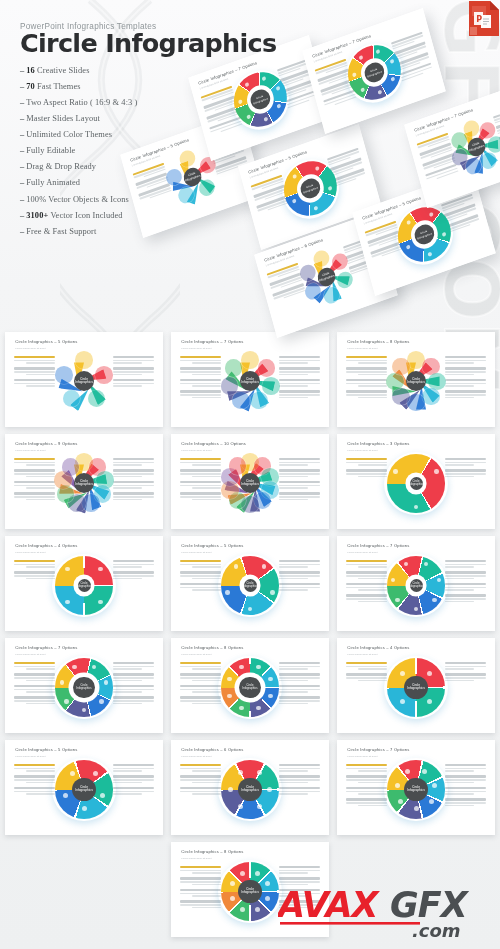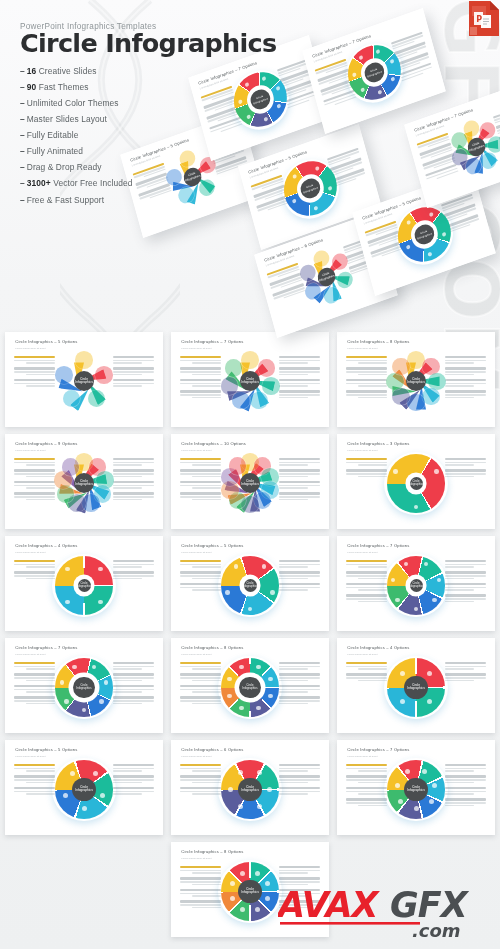--- a/index.html
+++ b/index.html
@@ -26,21 +26,21 @@
   .wm-helix { position:absolute; left:60px; top:0px; width:120px; height:420px;
               opacity:.5; pointer-events:none; }
 
   
   #hdr { position:absolute; left:20px; top:16px; width:300px; z-index:8; }
   #title { font-family:"DejaVu Sans", sans-serif; font-weight:bold;
            font-size:25.5px; letter-spacing:-.7px; color:#2c2e30; line-height:1; }
   #subtitle { margin-top:6px; font-size:8.2px; color:#8f9699; letter-spacing:.25px; }
   #kf-title { margin-top:13px; font-family:"DejaVu Sans", sans-serif;
               font-weight:bold; font-size:12.6px; letter-spacing:.2px; }
-  #feat { margin-top:6px; }
+  #feat { margin-top:6px;font-family:Liberation Serif, serif; }
   .feat { font-size:8.4px; color:#5d6366; line-height:1.92; letter-spacing:.1px;
           white-space:nowrap; }
   .feat .dash { color:#4c5255; font-weight:bold; margin-right:2px; }
   .feat b { color:#25282a; font-weight:bold; }
 
   
   #ppt { position:absolute; right:0px; top:0px; width:32px; height:37px; z-index:9; }
 
   
   #hero { position:absolute; left:0; top:40px; width:500px; height:300px; z-index:6; }
@@ -110,27 +110,29 @@
       <path d="M30,0 C95,55 95,105 30,160 C-35,215 -35,265 30,320 C70,356 80,390 70,420"></path>
       <path d="M90,0 C25,55 25,105 90,160 C155,215 155,265 90,320 C50,356 40,390 50,420"></path>
     </g>
   </svg>
 
   <div id="hdr">
     <div id="subtitle">PowerPoint Infographics Templates</div>
     <div id="title">Circle Infographics</div>
     <div id="feat">
         <div class="feat"><span class="dash">–</span><b>16</b> <span>Creative Slides</span></div>
-        <div class="feat"><span class="dash">–</span><b>90</b> <span>Fast Themes</span></div>
+        <div class="feat"><span class="dash">–</span><b>70</b> <span>Fast Themes</span></div>
+        <div class="feat"><span class="dash">–</span><span>Two Aspect Ratio ( 16:9 &amp; 4:3 )</span></div>
+        <div class="feat"><span class="dash">–</span><span>Master Slides Layout</span></div>
         <div class="feat"><span class="dash">–</span><span>Unlimited Color Themes</span></div>
-        <div class="feat"><span class="dash">–</span><span>Master Slides Layout</span></div>
         <div class="feat"><span class="dash">–</span><span>Fully Editable</span></div>
+        <div class="feat"><span class="dash">–</span><span>Drag &amp; Drop Ready</span></div>
         <div class="feat"><span class="dash">–</span><span>Fully Animated</span></div>
-        <div class="feat"><span class="dash">–</span><span>Drag &amp; Drop Ready</span></div>
-        <div class="feat"><span class="dash">–</span><b>3100+</b> <span>Vector Free Included</span></div>
+        <div class="feat"><span class="dash">–</span><span>100% Vector Objects &amp; Icons</span></div>
+        <div class="feat"><span class="dash">–</span><b>3100+</b> <span>Vector Icon Included</span></div>
         <div class="feat"><span class="dash">–</span><span>Free &amp; Fast Support</span></div>
       </div>
   </div>
 
   <svg id="ppt" viewBox="0 0 32 37">
     <path d="M1 1 h21 l9 9 v26 h-30 z" fill="#d8402c"></path>
     <path d="M22 1 l9 9 h-9 z" fill="#b8301f"></path>
     <path d="M4 6 h14 v10 h-14 z" fill="#e8675a" opacity=".55"></path>
     <g fill="#fff">
       <path d="M6 12 h9 v13 h-9 z" opacity=".93"></path>

